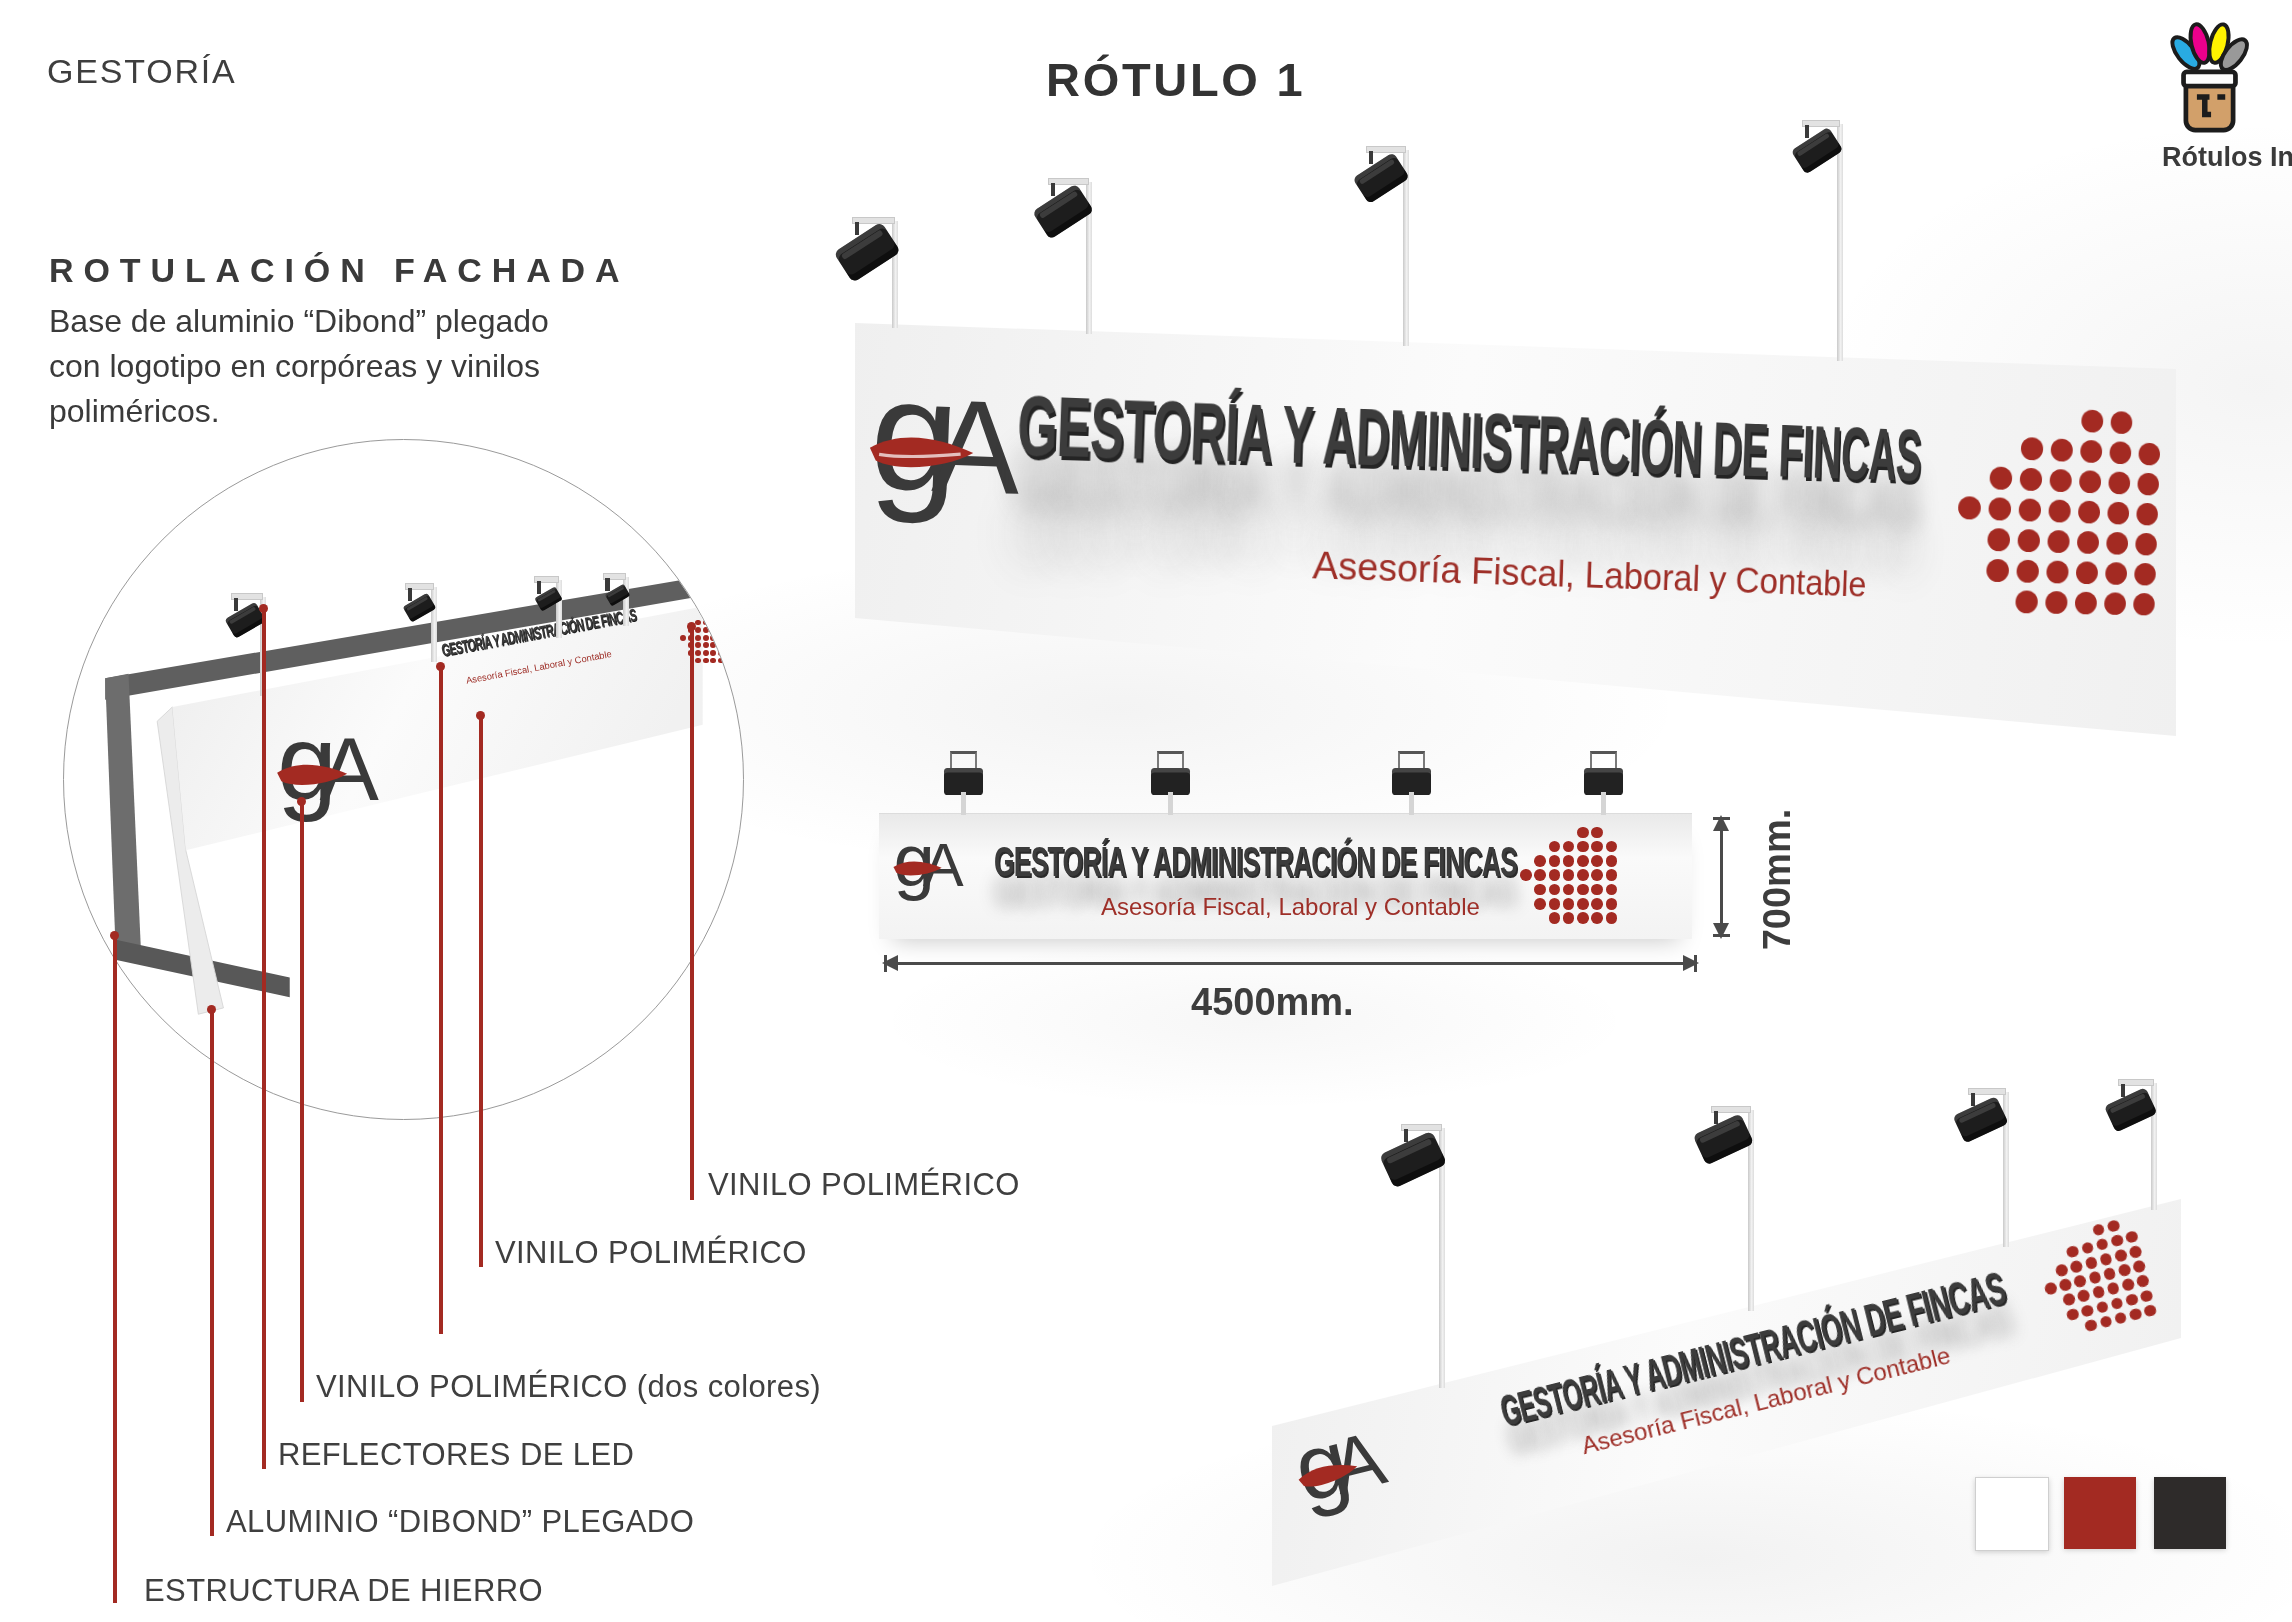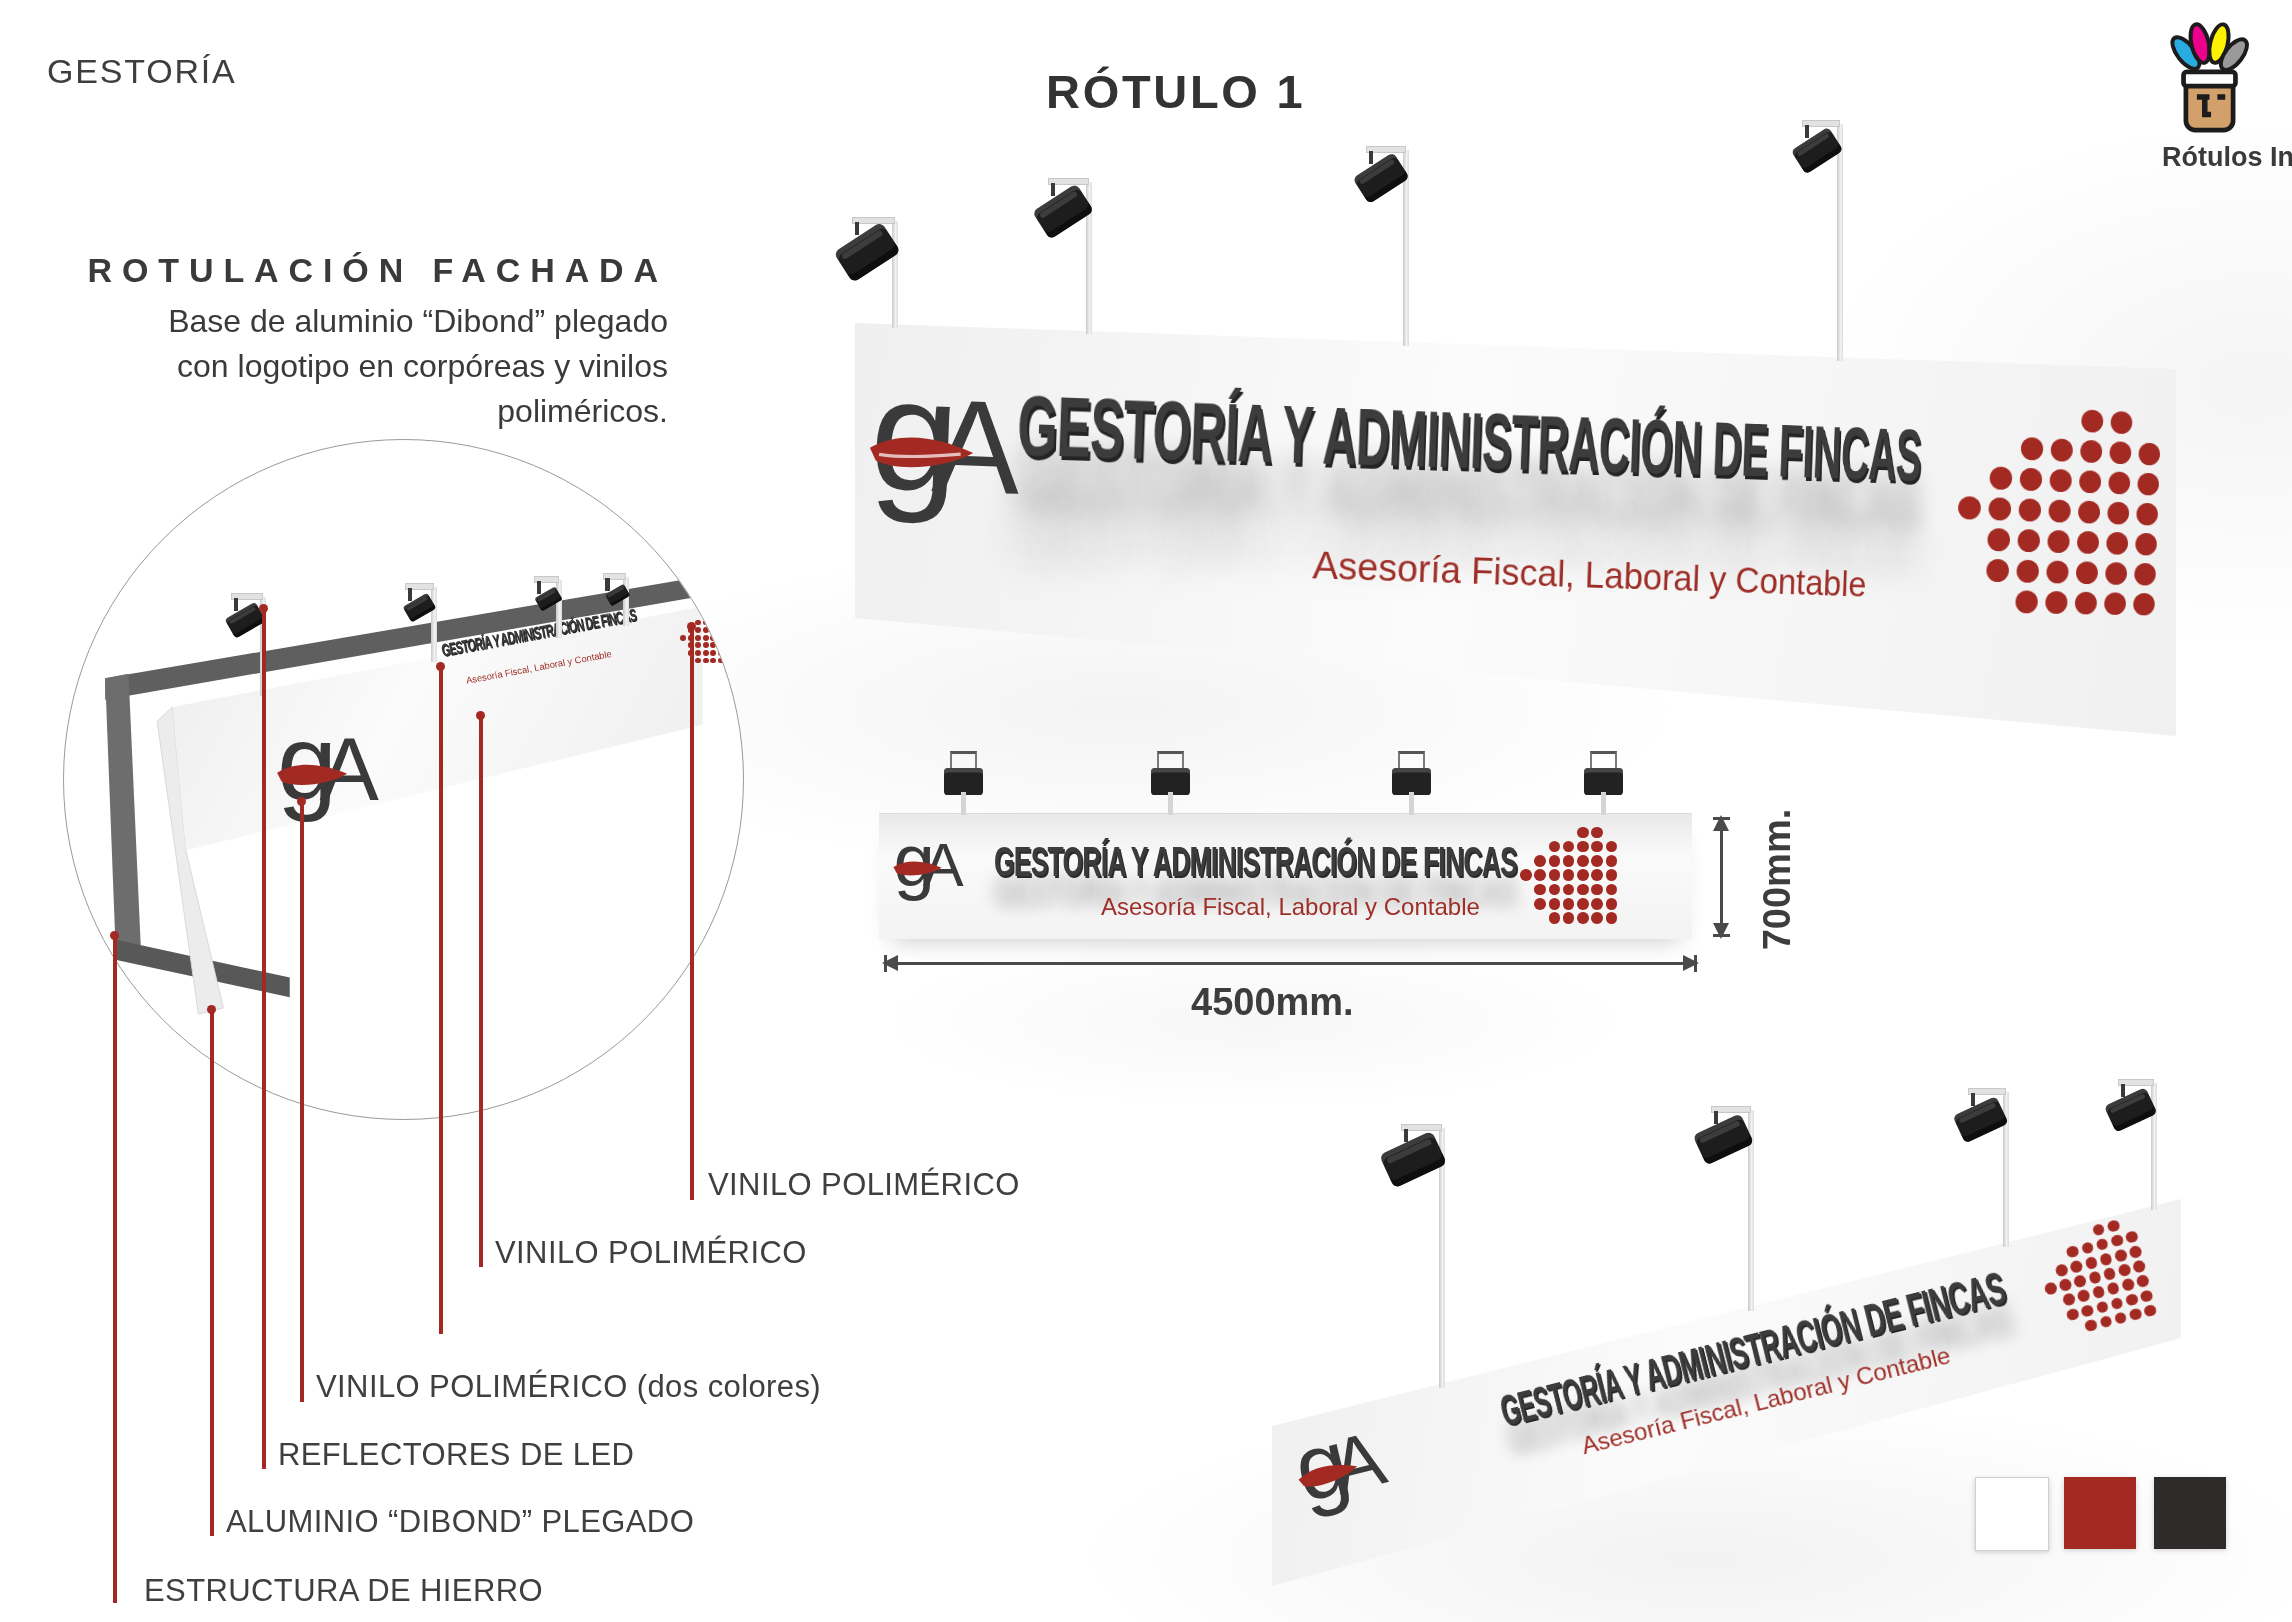--- a/index.html
+++ b/index.html
@@ -7,22 +7,22 @@
   #page{position:relative;width:2293px;height:1623px;overflow:hidden;
     font-family:"Liberation Sans",sans-serif;color:#3c3c3c;background:
       radial-gradient(806px 233px at 1119px 708px, rgba(90,90,90,.07), transparent 70%),
       radial-gradient(627px 376px at 2257px 385px, rgba(120,120,120,.08), transparent 70%),
       radial-gradient(896px 233px at 1702px 1558px, rgba(90,90,90,.08), transparent 70%),
       radial-gradient(537px 125px at 1254px 1021px, rgba(90,90,90,.05), transparent 70%),
       #ffffff;}
   .abs{position:absolute;}
   
   #doc-title{left:47px;top:52px;font-size:34px;font-weight:500;letter-spacing:1.8px;color:#3e3e3e;}
-  #view-title{left:1046px;top:64px;font-size:47px;font-weight:700;letter-spacing:2.7px;color:#333;}
-  #section{left:59px;top:251px;width:609px;text-align:right;}
+  #view-title{left:1046px;top:52px;font-size:47px;font-weight:700;letter-spacing:2.7px;color:#333;}
+  #section{left:49px;top:251px;width:609px;}
   .sec-title{font-size:34px;font-weight:600;letter-spacing:9.9px;color:#3a3a3a;margin-bottom:9px;white-space:nowrap;}
   .sec-desc{font-size:32px;font-weight:500;line-height:45px;color:#3a3a3a;}
   
   #brand{left:2130px;top:19.7px;width:158px;text-align:center;}
   #brand .brand-name{font-size:27px;font-weight:700;color:#3a3a3a;margin-top:1.8px;white-space:nowrap;margin-left:32px;}
   
   .panel-bg{background:linear-gradient(100deg,#efefef,#fbfbfb 45%,#f0f0f0);}
   #panelA{left:855px;top:269px;width:1321px;height:475px;
     clip-path:polygon(0 54px,100% 100px,100% 467px,0 349px);}
   #panelA-surface{left:0;top:54px;width:1321px;height:376px;transform-origin:0 0;transform:rotate(2.02deg);}

